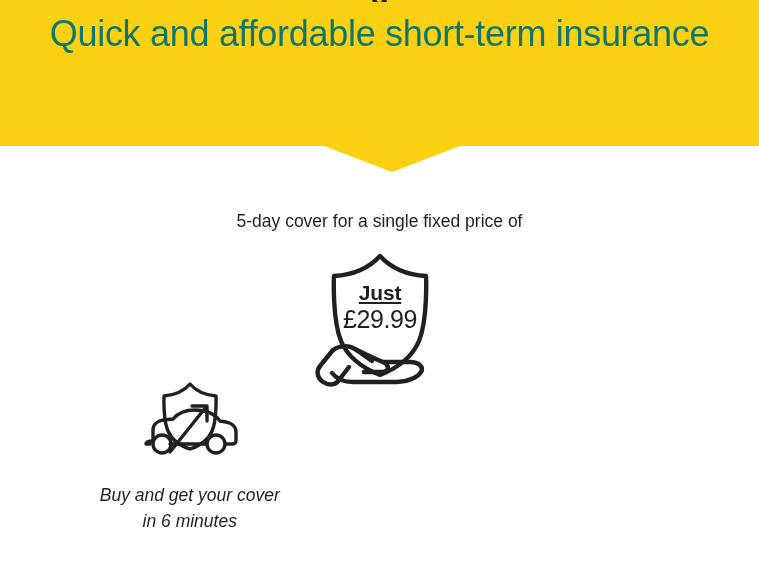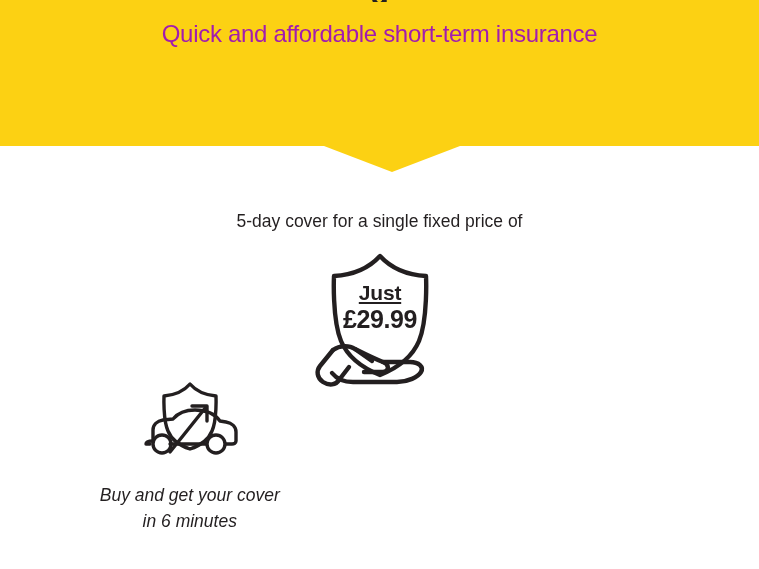--- a/index.html
+++ b/index.html
@@ -40,25 +40,25 @@
     line-height: 34px;
     color: #231f20;
     white-space: nowrap;
   }
   .banner-headline {
     position: absolute;
     left: 0;
     top: 17px;
     width: 759px;
     text-align: center;
-    font-size: 24px;
+    font-size: 36px;
     font-weight: 400;
     line-height: 34px;
     letter-spacing: -0.3px;
-    color: #a21caf;
+    color: #0f766e;
     white-space: nowrap;
   }
   .banner-notch {
     position: absolute;
     left: 324px;
     top: 146px;
     width: 0;
     height: 0;
     border-left: 68px solid transparent;
     border-right: 68px solid transparent;
@@ -109,21 +109,21 @@
   }
   .price-just {
     font-size: 21px;
     font-weight: 700;
     line-height: 25px;
     letter-spacing: -0.2px;
     text-decoration: underline;
   }
   .price-amount {
     font-size: 25px;
-    font-weight: 700;
+    font-weight: 400;
     line-height: 28px;
     letter-spacing: -0.4px;
   }
 
   
   .features {
     position: absolute;
     left: 0;
     top: 232px;
     width: 759px;

